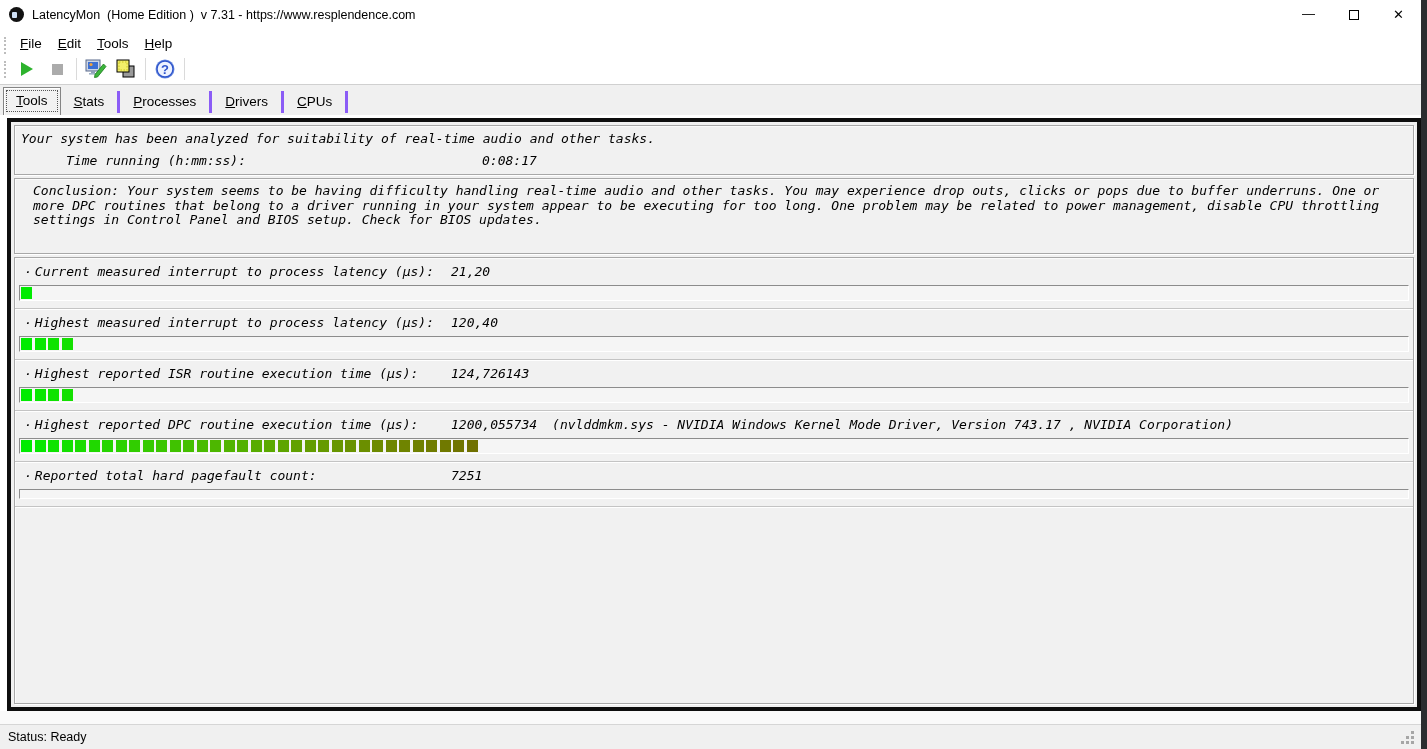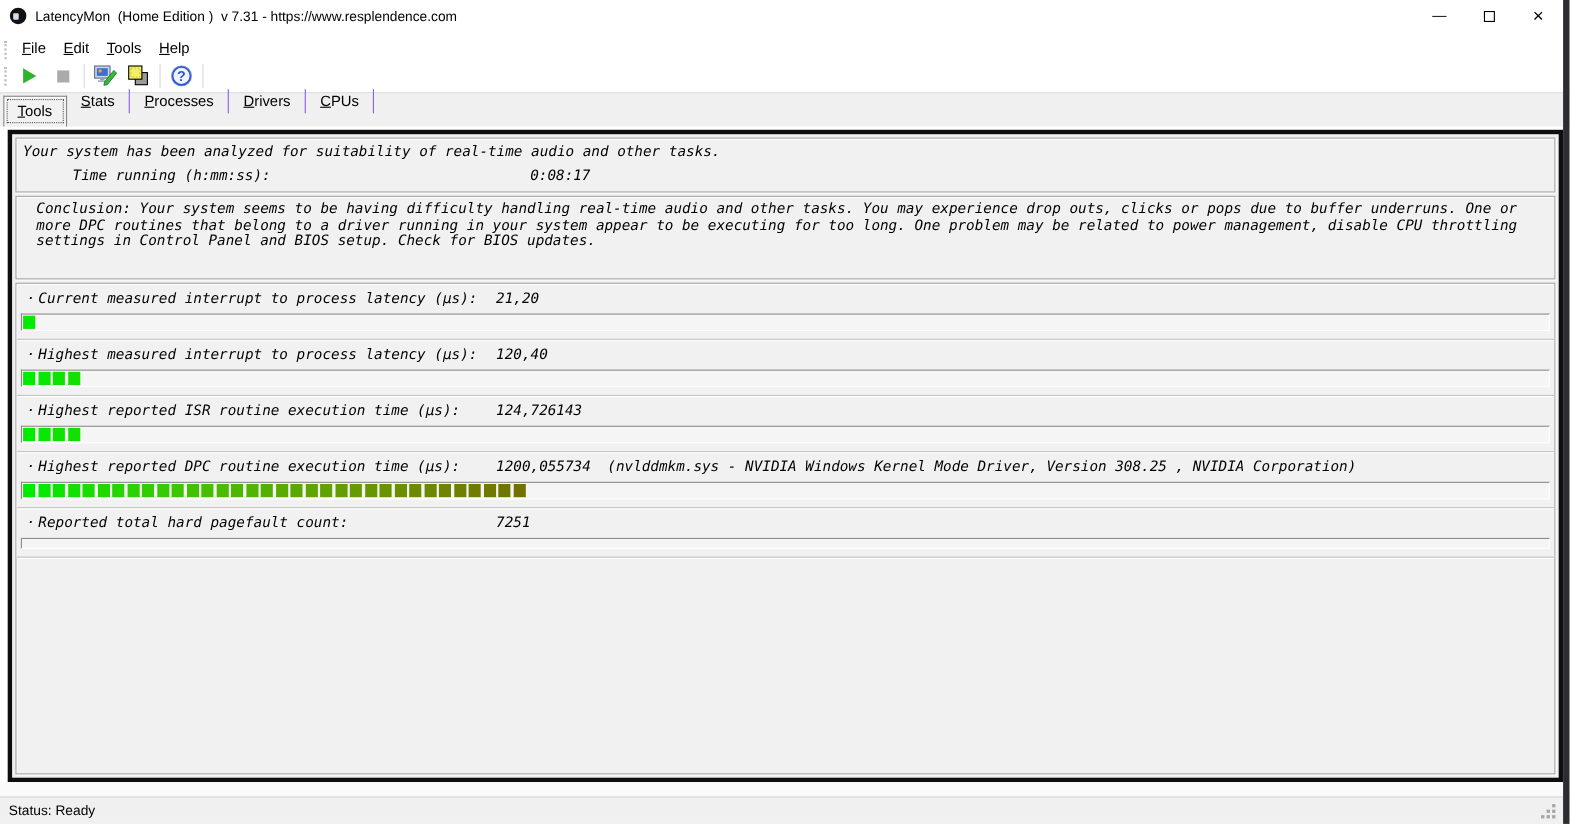--- a/index.html
+++ b/index.html
@@ -32,21 +32,21 @@
 
   
   .toolbar { height:31px; background:#fff; border-bottom:1px solid #d0d0d0; display:flex; align-items:center; padding-left:2px; flex:none; }
   .tb-btn { width:28px; height:26px; display:flex; align-items:center; justify-content:center; margin:0 1px; }
   .tb-sep { width:1px; height:22px; background:#dadada; margin:0 4px; flex:none; }
   .play-tri { width:0; height:0; border-left:12px solid #2db32d; border-top:7px solid transparent; border-bottom:7px solid transparent; }
   .stop-sq { width:11px; height:11px; background:#ababab; }
 
   
   .tabbar { height:30px; background:#f0f0f0; display:flex; align-items:flex-end; padding-left:3px; flex:none; }
-  .tab { display:inline-block; font-size:13.5px; padding:3px 13px 4px; margin-bottom:12px; border-right:1px solid #8b5cf6; }
+  .tab { display:inline-block; font-size:13.5px; padding:3px 13px 4px; margin-bottom:2px; border-right:3px solid #8b5cf6; }
   .tab::first-letter { text-decoration:underline; }
   .tab.active {
     background:#f2f2f2; border:1px solid #858585; border-bottom:none;
     box-shadow: inset 1px 1px 0 #ffffff;
     margin-bottom:0; padding:5px 12px 7px;
     outline:1px dotted #555; outline-offset:-4px;
   }
 
   
   .content {
@@ -229,21 +229,21 @@
           <div class="seg" style="background: rgb(20, 224, 0);"></div>
         </div>
   </div>
 
   <div class="mrow">
     <div class="mrow-text">
       <span class="mrow-labelbox">
         <span class="mrow-bullet">·</span><span>Highest reported DPC routine execution time (µs):</span>
       </span>
       <span>1200,055734</span>
-      <span class="mrow-detail">(nvlddmkm.sys - NVIDIA Windows Kernel Mode Driver, Version 308.25 , NVIDIA Corporation)</span>
+      <span class="mrow-detail">(nvlddmkm.sys - NVIDIA Windows Kernel Mode Driver, Version 743.17 , NVIDIA Corporation)</span>
     </div>
     <div class="bar">
           <div class="seg" style="background: rgb(0, 235, 0);"></div>
           <div class="seg" style="background: rgb(7, 231, 0);"></div>
           <div class="seg" style="background: rgb(14, 227, 0);"></div>
           <div class="seg" style="background: rgb(20, 224, 0);"></div>
           <div class="seg" style="background: rgb(26, 220, 0);"></div>
           <div class="seg" style="background: rgb(32, 216, 0);"></div>
           <div class="seg" style="background: rgb(38, 213, 0);"></div>
           <div class="seg" style="background: rgb(44, 209, 0);"></div>

